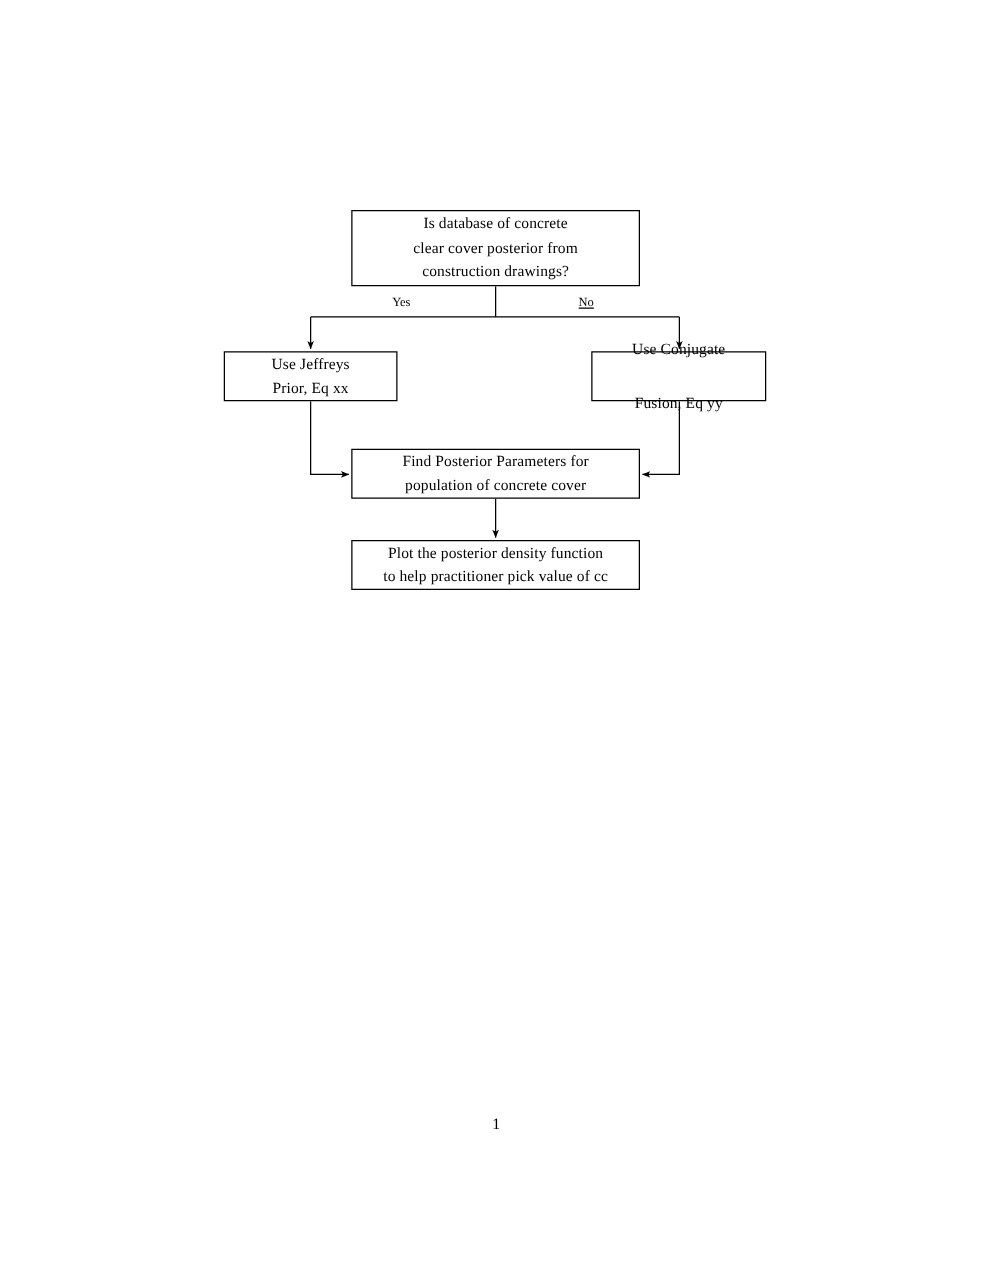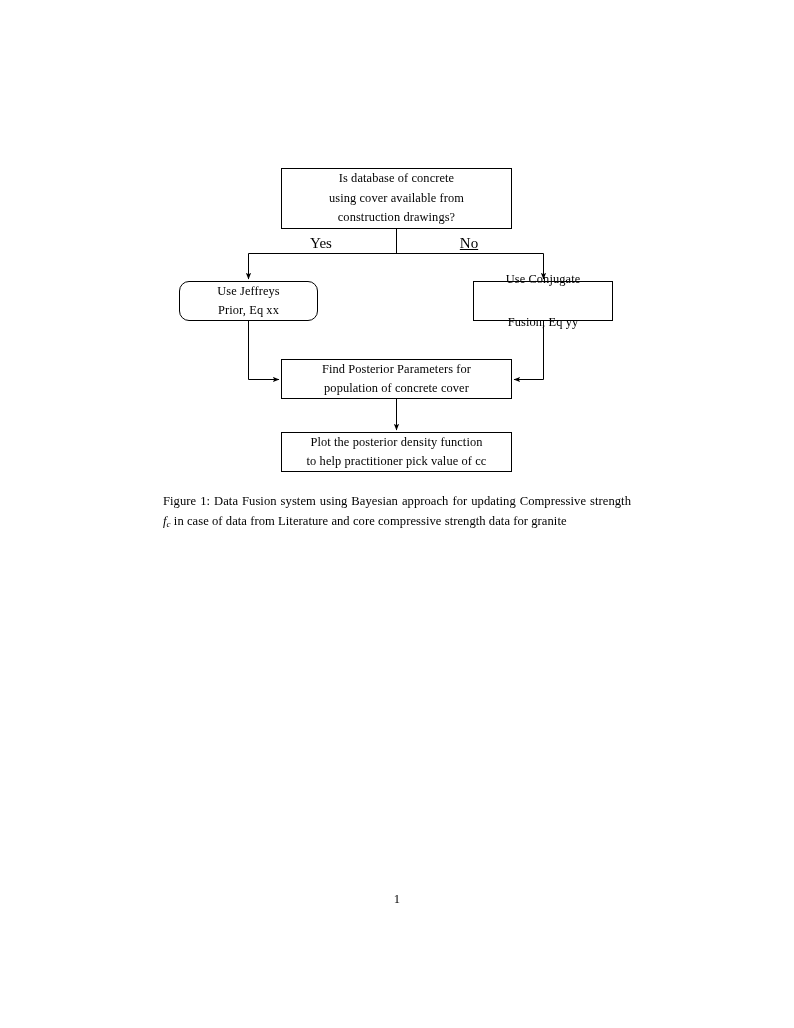--- a/index.html
+++ b/index.html
@@ -51,21 +51,21 @@
     line-height: 19.5px;
     letter-spacing: 0.1px;
   }
   .node-box .ln {
     display: block;
     white-space: nowrap;
   }
 
   .edge-label {
     position: absolute;
-    font-size: 15px;
+    font-size: 10px;
     line-height: 14px;
     white-space: nowrap;
     text-align: center;
   }
 
   
   #caption {
     position: absolute;
     left: 163px;
     top: 492px;
@@ -121,28 +121,28 @@
 
       <path d="M248.5,321 L248.5,379.5 L279,379.5" stroke="#000000" stroke-width="1" fill="none" marker-end="url(#arrowhead)"></path>
 
       <path d="M543.5,321 L543.5,379.5 L514,379.5" stroke="#000000" stroke-width="1" fill="none" marker-end="url(#arrowhead)"></path>
 
       <path d="M396.5,394 L396.5,430" stroke="#000000" stroke-width="1" fill="none" marker-end="url(#arrowhead)"></path>
     </svg>
 
     <div class="node-box" style="left:281px; top:168px; width:231px; height:61px;">
       <span class="ln">Is database of concrete</span>
-      <span class="ln">using cover available from</span>
+      <span class="ln">clear cover posterior from</span>
       <span class="ln">construction drawings?</span>
     </div>
 
     <div class="edge-label" style="left:291px; top:236px; width:60px;">Yes</div>
     <div class="edge-label" style="left:439px; top:236px; width:60px;text-decoration:underline;">No</div>
 
-    <div class="node-box" style="left:179px; top:281px; width:139px; height:40px;border-radius:10px;">
+    <div class="node-box" style="left:179px; top:281px; width:139px; height:40px;">
       <span class="ln">Use Jeffreys</span>
       <span class="ln">Prior, Eq xx</span>
     </div>
 
     <div class="node-box" style="left:473px; top:281px; width:140px; height:40px;gap:23px;">
       <span class="ln">Use Conjugate</span>
       <span class="ln">Fusion, Eq yy</span>
     </div>
 
     <div class="node-box" style="left:281px; top:432px; width:231px; height:40px;">
@@ -150,17 +150,16 @@
       <span class="ln">to help practitioner pick value of cc</span>
     </div>
 
     <div class="node-box" style="left:281px; top:359px; width:231px; height:40px;">
       <span class="ln">Find Posterior Parameters for</span>
       <span class="ln">population of concrete cover</span>
     </div>
 
   </div>
 
-  <div id="caption"><span>Figure 1:</span><span> Data Fusion system using Bayesian approach for updating Compressive strength </span><span class="math-f"><span>f</span><sub>c</sub></span><span> in case of data from Literature and core compressive strength data for granite</span></div>
 
   <div id="page-number">1</div>
 
 </div>
 
 </body></html>

